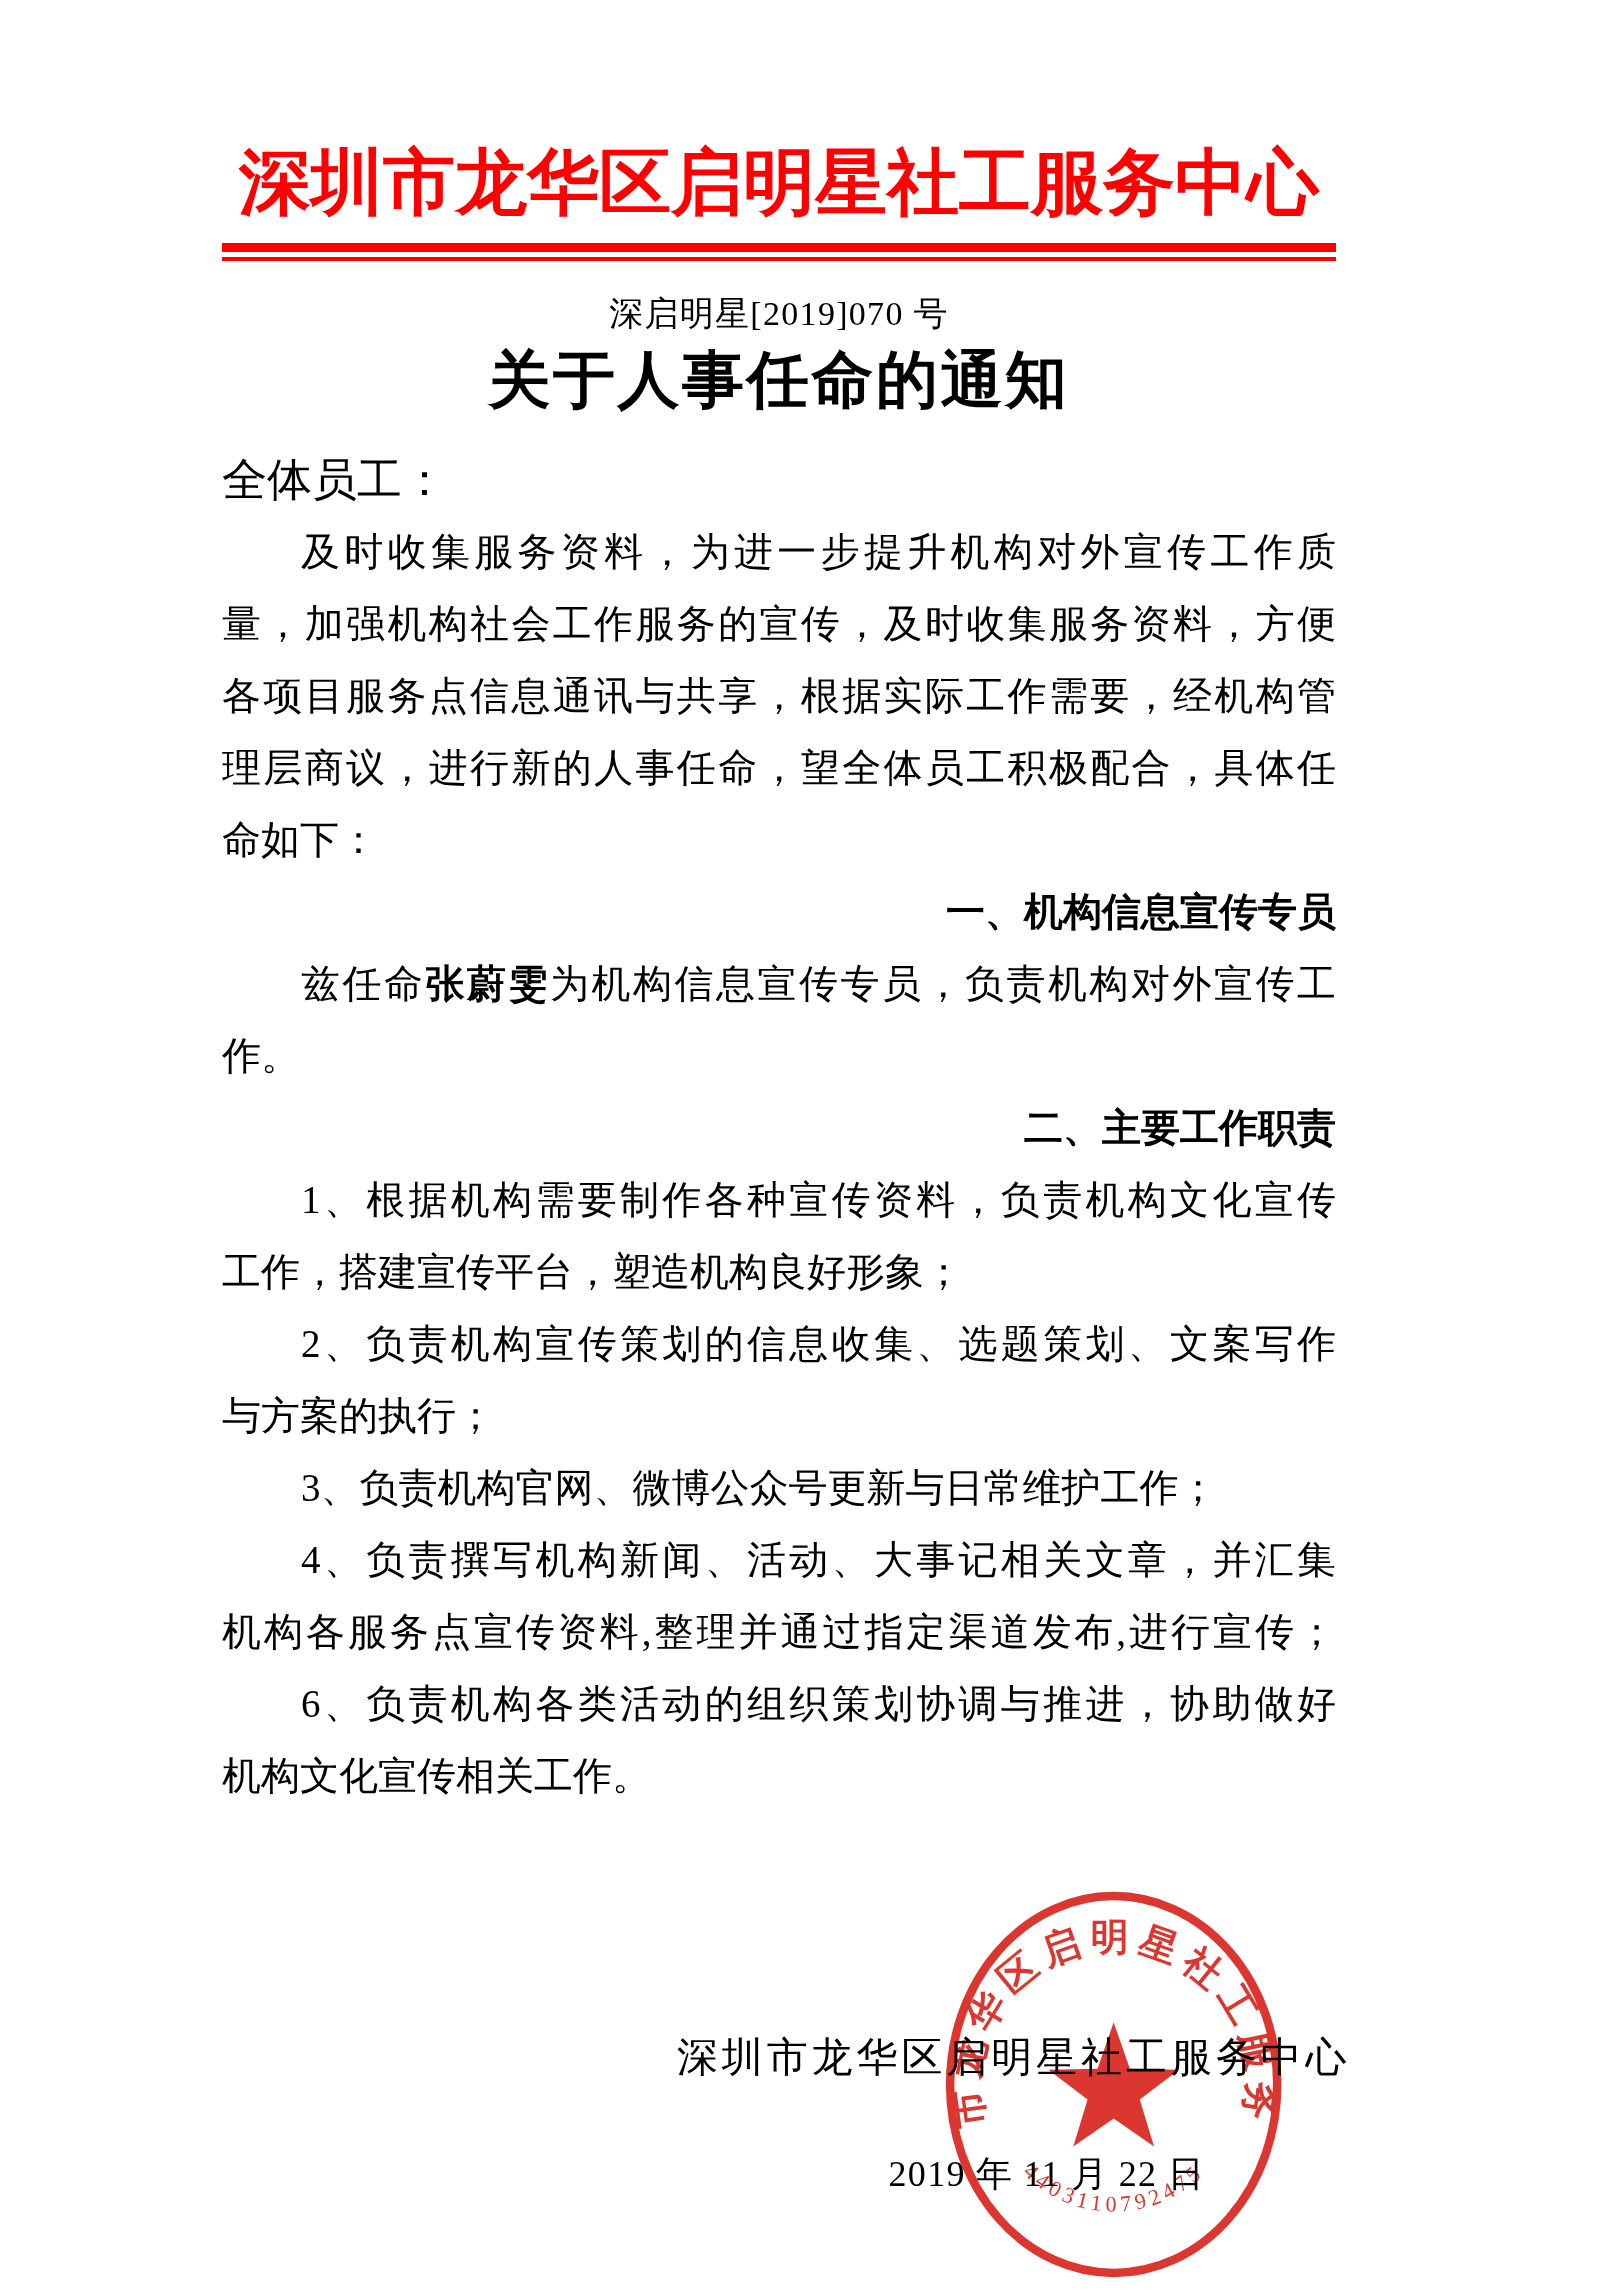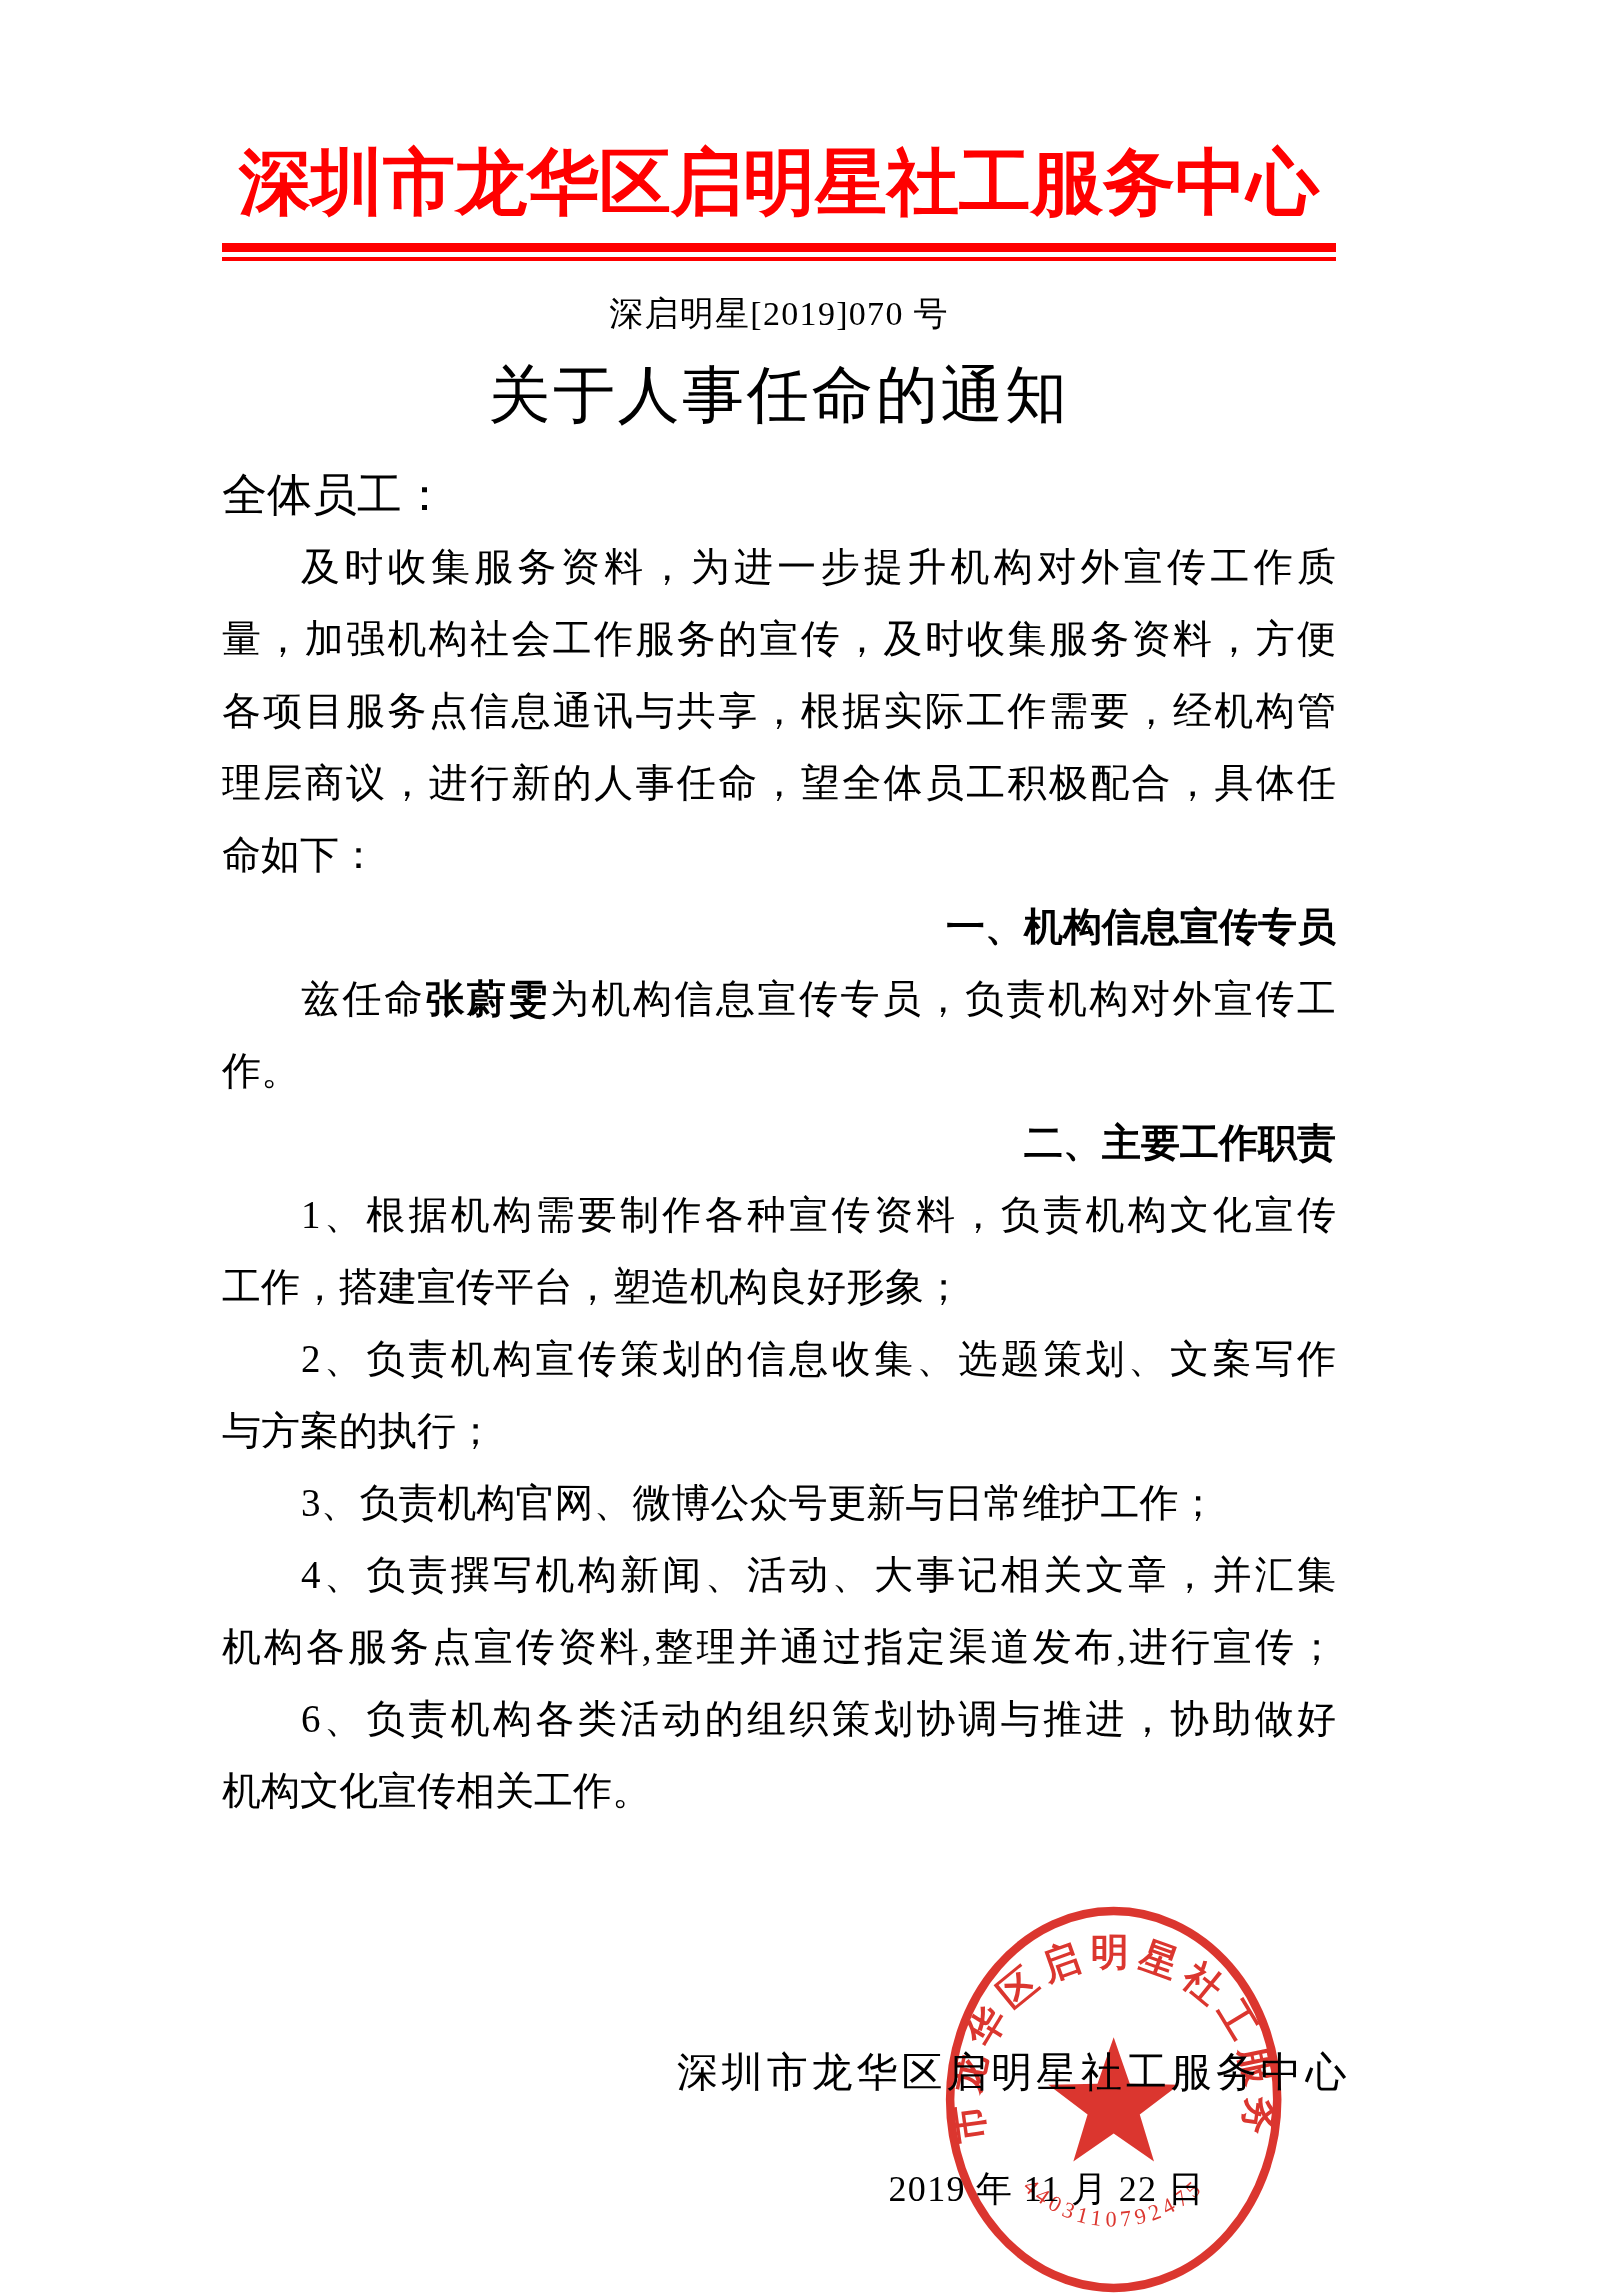--- a/index.html
+++ b/index.html
@@ -28,24 +28,24 @@
   .rule-thick { margin-top: 17px; height: 8.5px; }
   .rule-thin  { margin-top: 5.9px;  height: 3.3px;  }
   .doc-number {
     margin-top: 32px;
     font-size: 34px;
     line-height: 41px;
     text-align: center;
     letter-spacing: 1.3px;
   }
   .doc-title {
-    margin: 27px 0 0 0;
+    margin: 12px 0 0 0;
     font-size: 62px;
     line-height: 68px;
-    font-weight: 400;
+    font-weight: 700;
     text-align: center;
     letter-spacing: 2.6px;
   }
   .salutation {
     margin-top: 30px;
     font-size: 45px;
     line-height: 72px;
   }
   
   .line {

